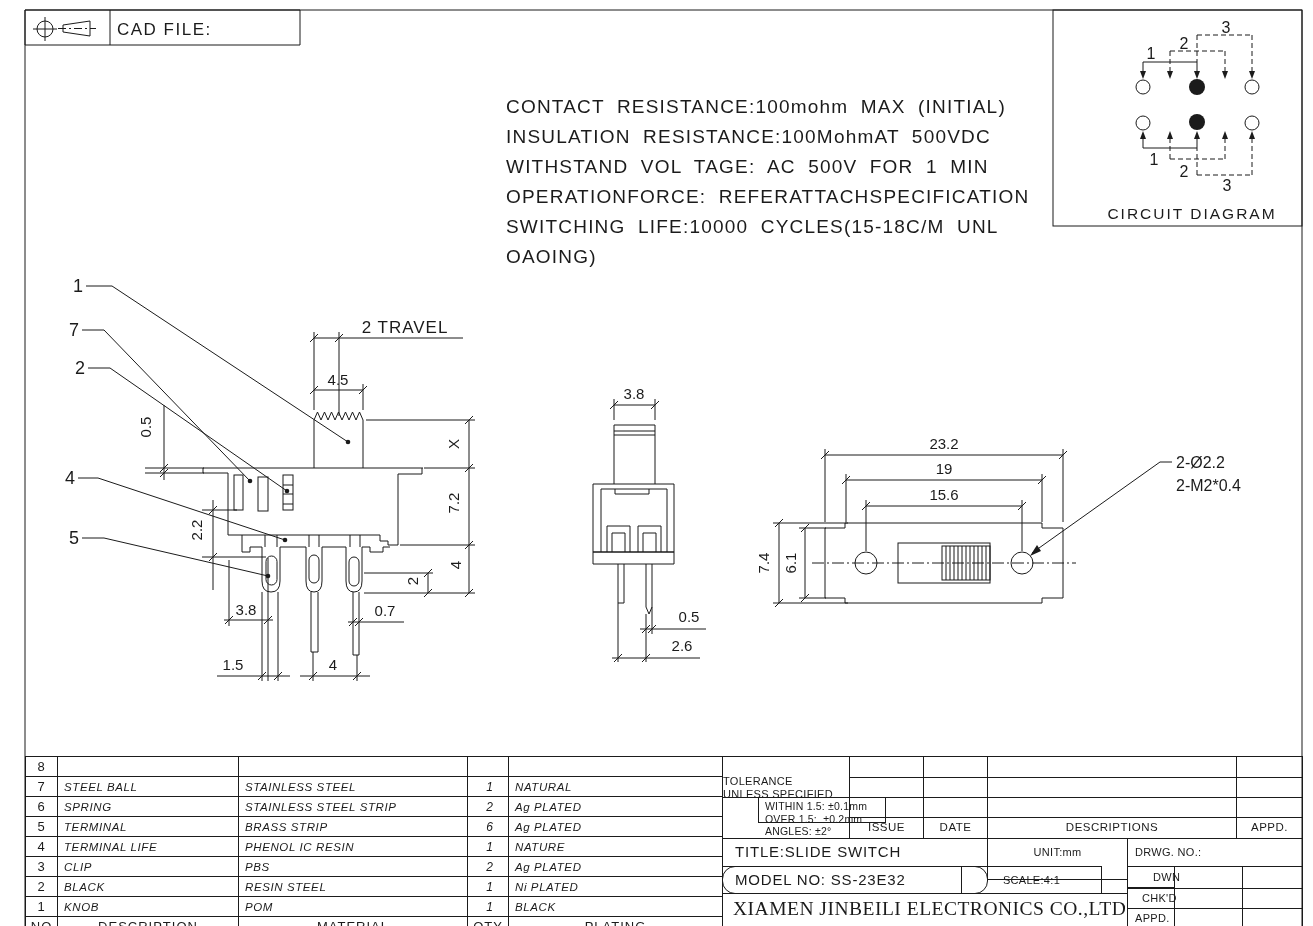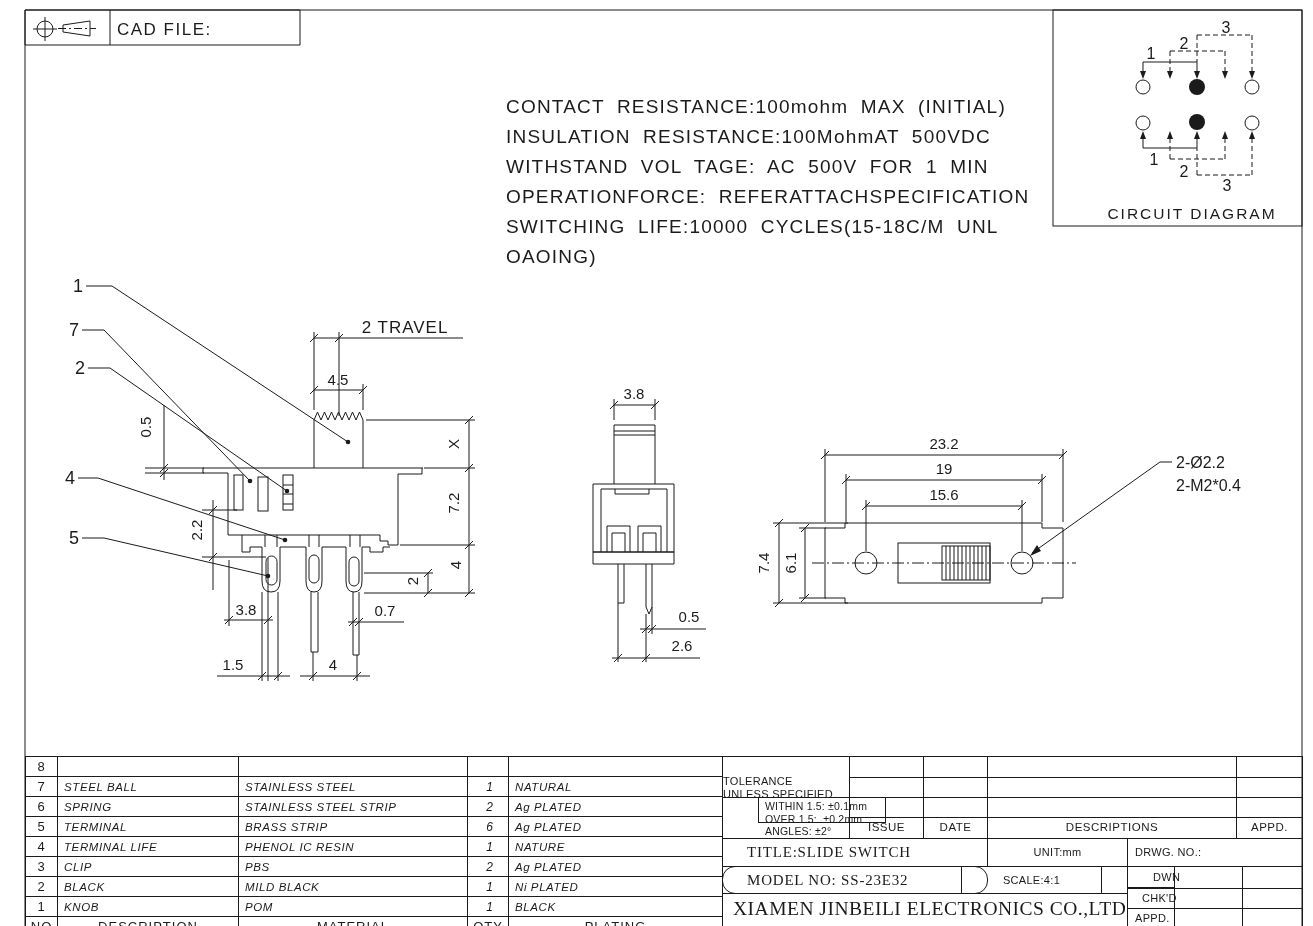--- a/index.html
+++ b/index.html
@@ -24,21 +24,21 @@
   table.bom td{border:1px solid #1b1b1b;height:19px;padding:0 2px 0 6px;font-size:11.5px;font-style:italic;
     white-space:nowrap;overflow:hidden;letter-spacing:0.6px;}
   table.bom td.no{font-style:normal;font-size:13px;text-align:center;padding:0;}
   table.bom td.qty{text-align:center;font-size:12px;}
   table.bom tr.hdr td{font-style:normal;font-size:13px;text-align:center;letter-spacing:1px;padding:0;}
   .cell{position:absolute;border:1px solid #1b1b1b;box-sizing:border-box;}
   .tb-txt{white-space:pre;}
   .tol-title{font-size:11px;line-height:13px;padding-top:18px;letter-spacing:0.3px;}
   .tol-vals{font-size:10.5px;line-height:12.5px;padding:2px 0 0 6px;letter-spacing:0.2px;}
   .rev-hdr{font-size:11.5px;text-align:center;line-height:19px;letter-spacing:0.5px;}
-  .big15{font-size:15px;line-height:26px;padding-left:24px;letter-spacing:0.8px;white-space:pre;font-family:Liberation Serif, serif;}
+  .big15{font-size:15px;line-height:26px;padding-left:12px;letter-spacing:0.8px;white-space:pre;}
   .small11{font-size:11px;letter-spacing:0.3px;}
   .company{font-family:"Liberation Serif",serif;font-size:19.5px;line-height:30px;padding-left:10px;letter-spacing:0.5px;white-space:nowrap;}
 </style>
 </head>
 <body>
 
 <div class="spec">
   <div>CONTACT RESISTANCE:100mohm MAX (INITIAL)</div>
   <div>INSULATION RESISTANCE:100MohmAT 500VDC</div>
   <div>WITHSTAND VOL TAGE: AC 500V FOR 1 MIN</div>
@@ -94,21 +94,21 @@
   <tr>
         <td class="no">3</td>
         <td>CLIP</td>
         <td>PBS</td>
         <td class="qty">2</td>
         <td>Ag PLATED</td>
       </tr>
   <tr>
         <td class="no">2</td>
         <td>BLACK</td>
-        <td>MILD BLACK</td>
+        <td>RESIN STEEL</td>
         <td class="qty">1</td>
         <td>Ni PLATED</td>
       </tr>
   <tr>
         <td class="no">1</td>
         <td>KNOB</td>
         <td>POM</td>
         <td class="qty">1</td>
         <td>BLACK</td>
       </tr>
@@ -143,21 +143,21 @@
 <div class="cell" style="left:849px;top:797px;width:75px;height:21px;"></div>
 <div class="cell" style="left:923px;top:797px;width:65px;height:21px;"></div>
 <div class="cell" style="left:987px;top:797px;width:250px;height:21px;"></div>
 <div class="cell" style="left:1236px;top:797px;width:67px;height:21px;"></div>
 <div class="cell rev-hdr" style="left:849px;top:817px;width:75px;height:22px;">ISSUE</div>
 <div class="cell rev-hdr" style="left:923px;top:817px;width:65px;height:22px;">DATE</div>
 <div class="cell rev-hdr" style="left:987px;top:817px;width:250px;height:22px;">DESCRIPTIONS</div>
 <div class="cell rev-hdr" style="left:1236px;top:817px;width:67px;height:22px;">APPD.</div>
 
 <div class="cell big15" style="left:722px;top:838px;width:266px;height:29px;">TITLE:SLIDE SWITCH</div>
-<div class="cell rev-hdr small11" style="left:987px;top:838px;width:141px;height:29px;line-height:27px;">UNIT:mm</div>
+<div class="cell rev-hdr small11" style="left:987px;top:838px;width:141px;height:42px;line-height:27px;">UNIT:mm</div>
 <div class="cell small11" style="left:1127px;top:838px;width:176px;height:29px;line-height:27px;padding-left:7px;">DRWG. NO.:</div>
 <div class="cell big15" style="left:722px;top:866px;width:266px;height:28px;border-radius:13px;">MODEL NO: SS-23E32</div>
 <div class="cell rev-hdr small11" style="left:961px;top:866px;width:141px;height:28px;line-height:26px;">SCALE:4:1</div>
 <div class="cell company" style="left:722px;top:893px;width:406px;height:40px;">XIAMEN JINBEILI ELECTRONICS CO.,LTD</div>
 
 <div class="cell small11" style="left:1127px;top:866px;width:48px;height:22px;line-height:21px;padding-left:25px;">DWN</div>
 <div class="cell" style="left:1174px;top:866px;width:69px;height:23px;"></div>
 <div class="cell" style="left:1242px;top:866px;width:61px;height:23px;"></div>
 <div class="cell small11" style="left:1127px;top:888px;width:48px;height:21px;line-height:19px;padding-left:14px;">CHK'D</div>
 <div class="cell" style="left:1174px;top:888px;width:69px;height:21px;"></div>

